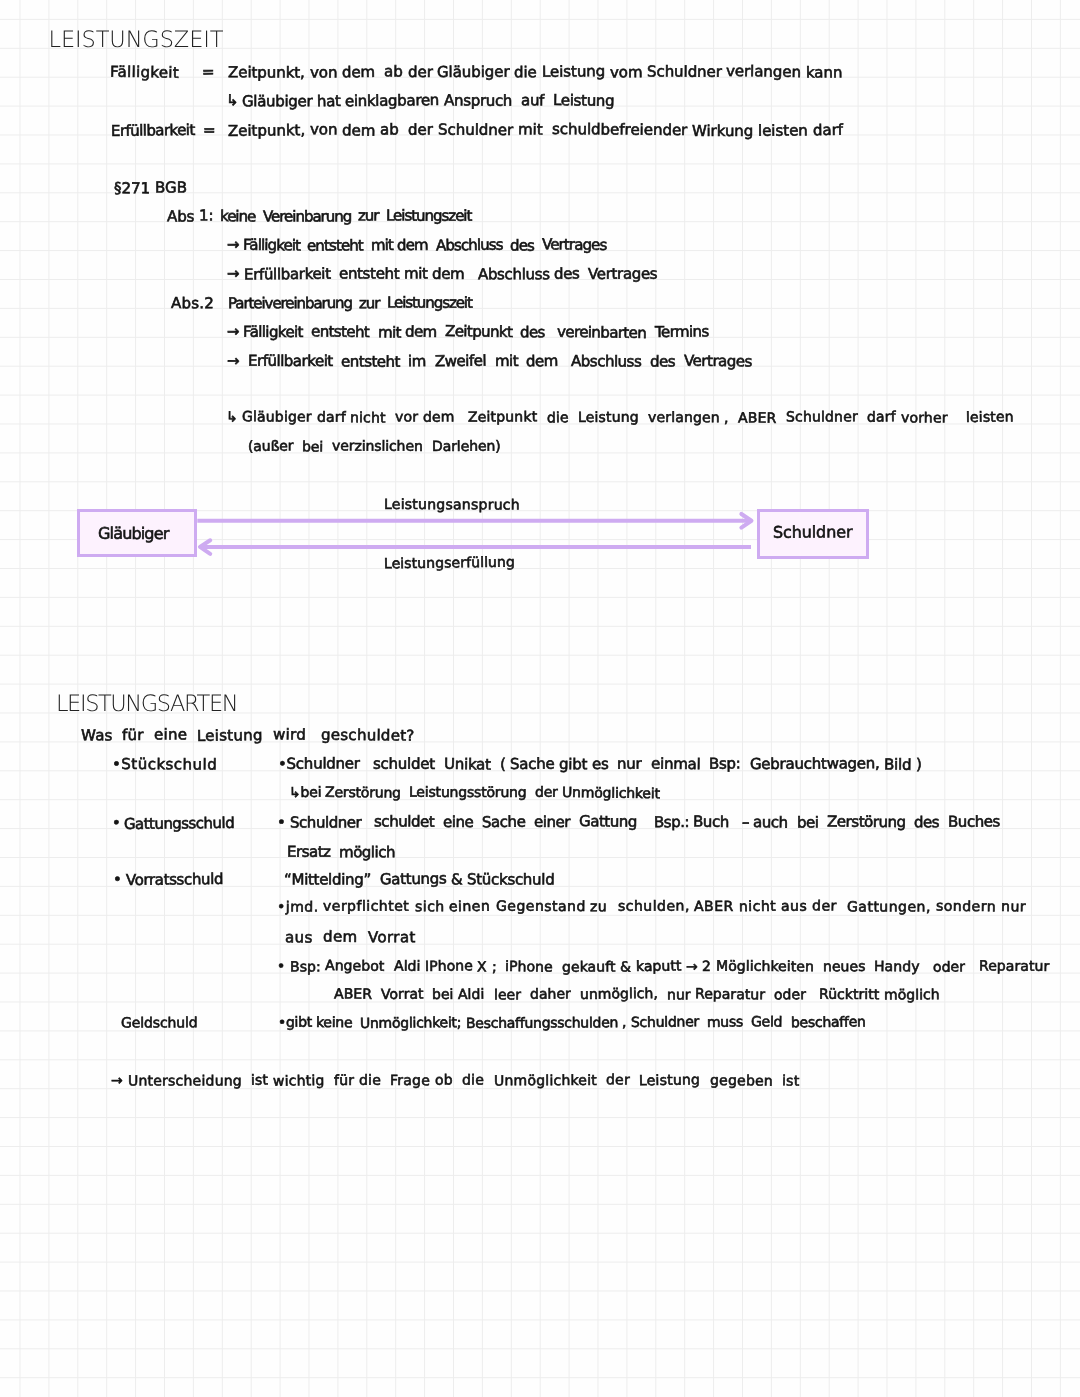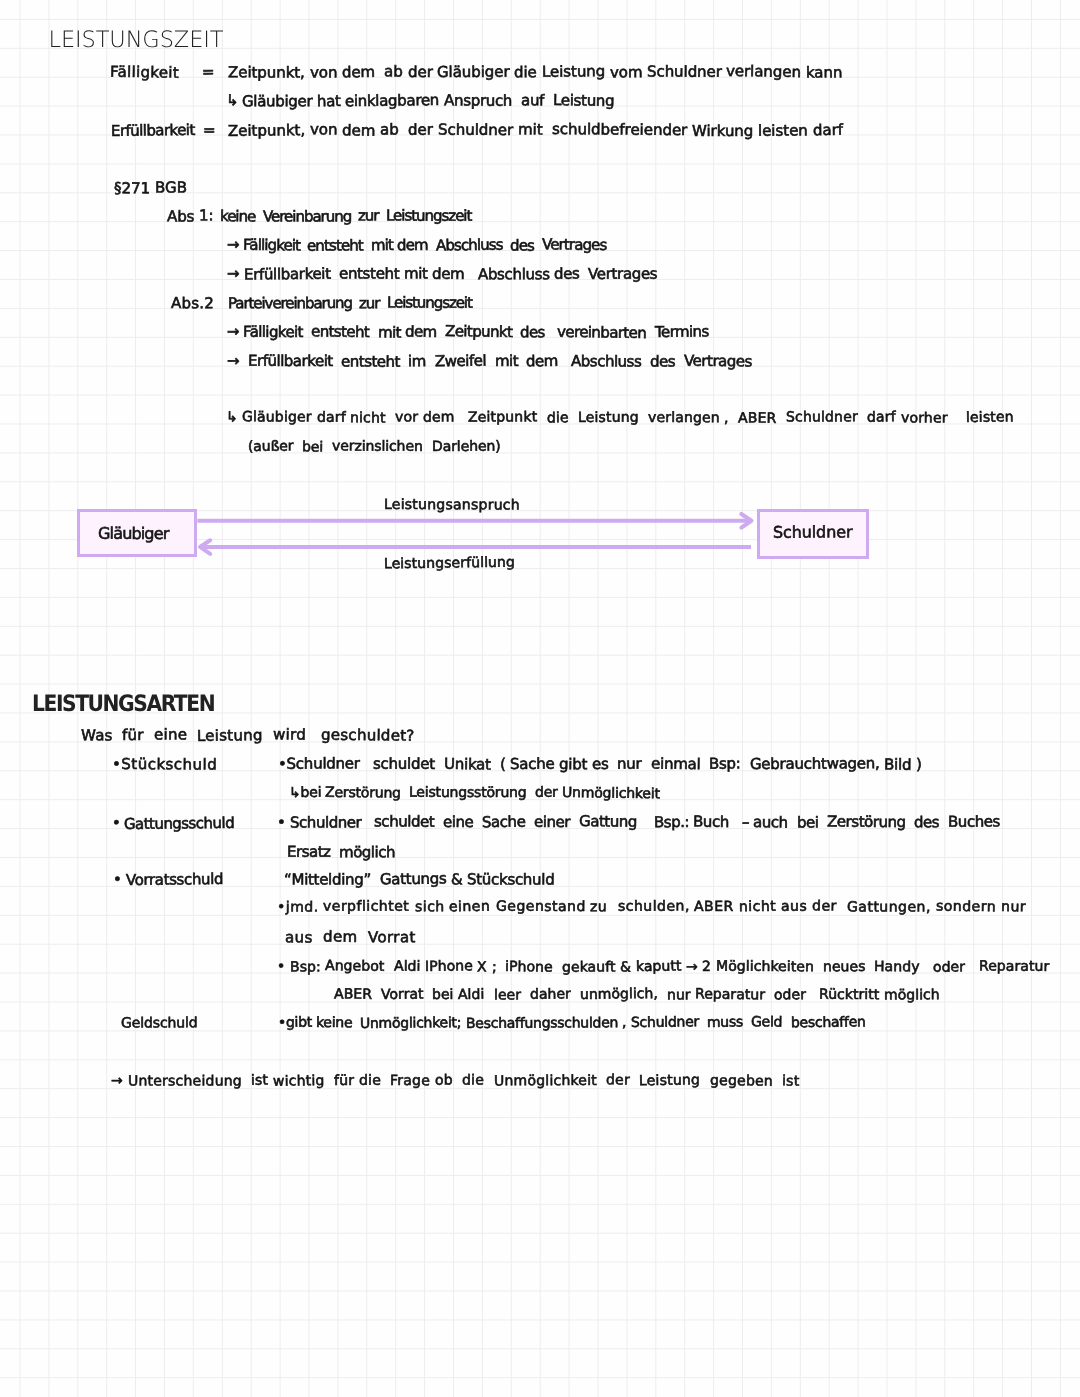--- a/index.html
+++ b/index.html
@@ -172,21 +172,21 @@
   <svg id="arrows" style="position:absolute;left:0;top:0;" width="1080" height="1397">
       <line x1="197.3" y1="520.8" x2="749.5" y2="520.8" stroke="#ceabf1" stroke-width="4" stroke-linecap="butt"></line>
       <path d="M 741.4 514.0 L 751.4 520.8 L 741.4 527.6" fill="none" stroke="#ceabf1" stroke-width="4.1" stroke-linecap="round" stroke-linejoin="round"></path>
       <line x1="201.5" y1="546.9" x2="751.0" y2="546.9" stroke="#ceabf1" stroke-width="4" stroke-linecap="butt"></line>
       <path d="M 210.2 540.3 L 200.0 546.9 L 210.2 553.9" fill="none" stroke="#ceabf1" stroke-width="4.1" stroke-linecap="round" stroke-linejoin="round"></path>
     </svg>
 
   <div class="ink ts" style="left:384.4px;top:496.95px;letter-spacing:0.250px;"><span class="wd" style="transform: translateY(0.26px) rotate(0.24deg);">Leistungsanspruch</span></div>
   <div class="ink ts" style="left:384.4px;top:555.55px;letter-spacing:0.094px;"><span class="wd" style="transform: translateY(-0.52px) rotate(-0.77deg);">Leistungserfüllung</span></div>
 
-  <div class="heading" style="left:32px;top:692.5px;letter-spacing:-1.42px;font-weight:bold;">LEISTUNGSARTEN</div>
+  <div class="heading" style="left:56px;top:692.5px;letter-spacing:-1.42px;">LEISTUNGSARTEN</div>
 
   <div class="ink t" style="left:80.6px;top:725.92px;letter-spacing:0.265px;"><span class="wd" style="transform: translateY(0.32px) rotate(0.52deg);">Was</span>  <span class="wd" style="transform: translateY(-0.01px) rotate(0.37deg);">für</span>  <span class="wd" style="transform: translateY(-0.42px) rotate(0.29deg);">eine</span>  <span class="wd" style="transform: translateY(0.45px) rotate(-0.76deg);">Leistung</span>  <span class="wd" style="transform: translateY(-0.55px) rotate(0.81deg);">wird</span>   <span class="wd" style="transform: translateY(0.21px) rotate(0.64deg);">geschuldet?</span></div>
 
   <div class="ink t" style="left:111.6px;top:755.02px;letter-spacing:0.476px;"><span class="wd" style="transform: translateY(0.27px) rotate(0.36deg);">•Stückschuld</span></div>
   <div class="ink t" style="left:277.8px;top:755.02px;letter-spacing:-0.249px;"><span class="wd" style="transform: translateY(-0.39px) rotate(-0.12deg);">•Schuldner</span>   <span class="wd" style="transform: translateY(-0.2px) rotate(0.19deg);">schuldet</span>  <span class="wd" style="transform: translateY(0.19px) rotate(0.89deg);">Unikat</span>  <span class="wd" style="transform: translateY(0.1px) rotate(0.72deg);">(</span> <span class="wd" style="transform: translateY(-0.13px) rotate(-0.33deg);">Sache</span> <span class="wd" style="transform: translateY(0.19px) rotate(0.55deg);">gibt</span> <span class="wd" style="transform: translateY(-0.03px) rotate(0.02deg);">es</span>  <span class="wd" style="transform: translateY(-0.27px) rotate(-0.4deg);">nur</span>  <span class="wd" style="transform: translateY(-0.12px) rotate(0.88deg);">einmal</span>  <span class="wd" style="transform: translateY(-0.39px) rotate(-0.72deg);">Bsp:</span>  <span class="wd" style="transform: translateY(-0.33px) rotate(-0.36deg);">Gebrauchtwagen,</span> <span class="wd" style="transform: translateY(0.59px) rotate(0.5deg);">Bild</span> <span class="wd" style="transform: translateY(0.2px) rotate(0.39deg);">)</span></div>
   <div class="ink ts" style="left:288.5px;top:784.85px;letter-spacing:-0.191px;"><span class="wd" style="transform: translateY(-0.01px) rotate(-0.63deg);">↳bei</span> <span class="wd" style="transform: translateY(0.24px) rotate(0.65deg);">Zerstörung</span>  <span class="wd" style="transform: translateY(-0.03px) rotate(0.17deg);">Leistungsstörung</span>  <span class="wd" style="transform: translateY(-0.3px) rotate(0.08deg);">der</span> <span class="wd" style="transform: translateY(0.62px) rotate(0.75deg);">Unmöglichkeit</span></div>
 
   <div class="ink t" style="left:111.6px;top:813.82px;letter-spacing:-0.541px;"><span class="wd" style="transform: translateY(-0.27px) rotate(-0.58deg);">•</span> <span class="wd" style="transform: translateY(0.44px) rotate(-0.66deg);">Gattungsschuld</span></div>
   <div class="ink t" style="left:277.4px;top:813.02px;letter-spacing:-0.457px;"><span class="wd" style="transform: translateY(0.23px) rotate(-0.42deg);">•</span> <span class="wd" style="transform: translateY(0.49px) rotate(0.03deg);">Schuldner</span>   <span class="wd" style="transform: translateY(-0.43px) rotate(0.34deg);">schuldet</span>  <span class="wd" style="transform: translateY(0.06px) rotate(0.23deg);">eine</span>  <span class="wd" style="transform: translateY(-0.16px) rotate(-0.81deg);">Sache</span>  <span class="wd" style="transform: translateY(-0.06px) rotate(0.37deg);">einer</span>  <span class="wd" style="transform: translateY(-0.55px) rotate(0.8deg);">Gattung</span>    <span class="wd" style="transform: translateY(0.12px) rotate(-0.67deg);">Bsp.:</span> <span class="wd" style="transform: translateY(-0.19px) rotate(0.66deg);">Buch</span>   <span class="wd" style="transform: translateY(0.14px) rotate(-0.53deg);">–</span> <span class="wd" style="transform: translateY(0.3px) rotate(0.73deg);">auch</span>  <span class="wd" style="transform: translateY(0.49px) rotate(0.06deg);">bei</span>  <span class="wd" style="transform: translateY(-0.17px) rotate(0.55deg);">Zerstörung</span>  <span class="wd" style="transform: translateY(0.24px) rotate(-0.47deg);">des</span>  <span class="wd" style="transform: translateY(-0.35px) rotate(-0.24deg);">Buches</span></div>
   <div class="ink t" style="left:287.4px;top:842.52px;letter-spacing:-0.482px;"><span class="wd" style="transform: translateY(-0.15px) rotate(0.03deg);">Ersatz</span>  <span class="wd" style="transform: translateY(0.33px) rotate(0.03deg);">möglich</span></div>

